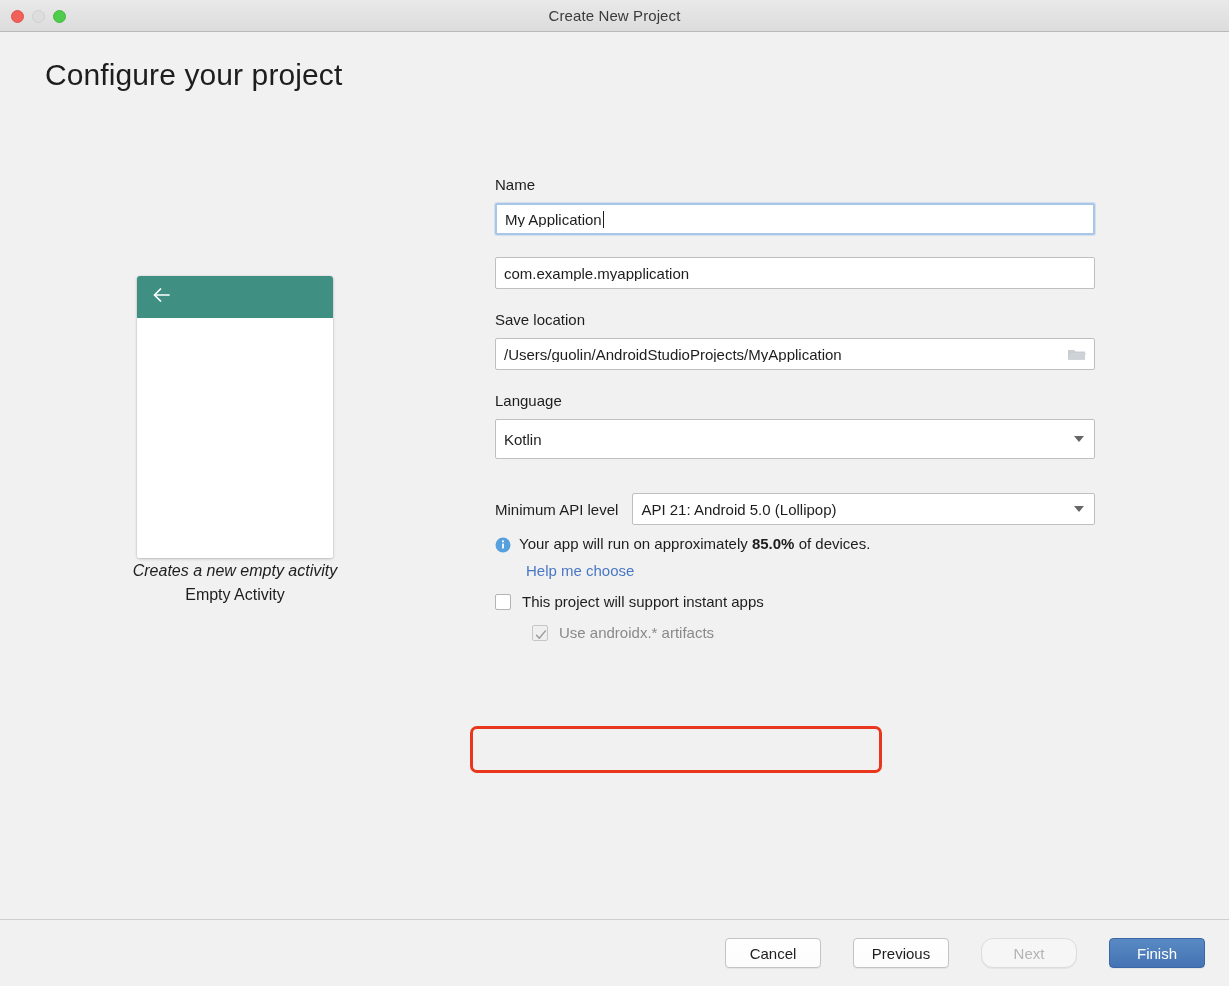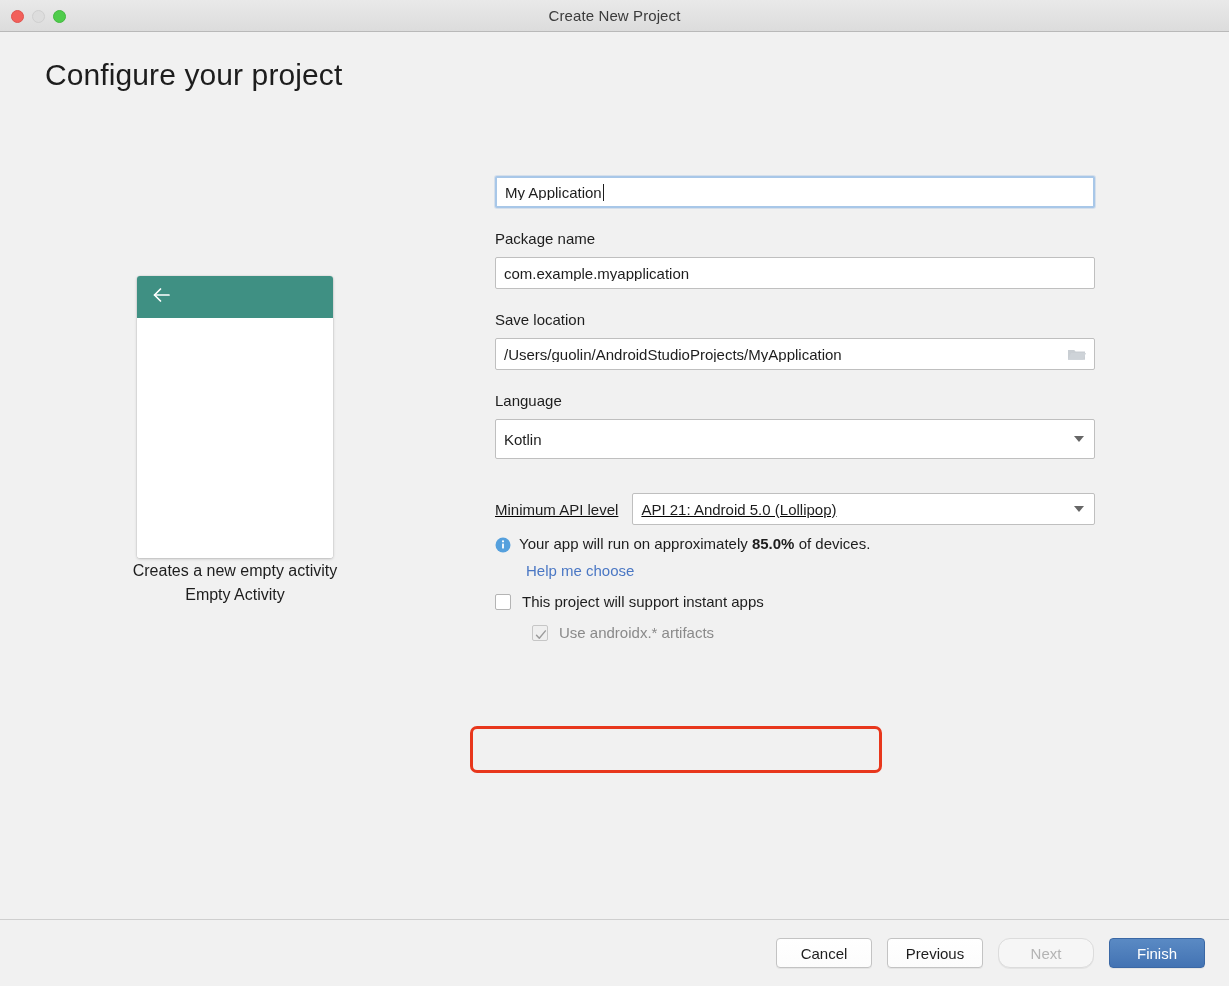--- a/index.html
+++ b/index.html
@@ -113,20 +113,21 @@
     color: #1d1d1d;
   }
   .template-desc {
     position: absolute;
     left: 0;
     top: 530px;
     width: 470px;
     text-align: center;
     font-size: 16px;
     color: #1d1d1d;
+    font-style: italic;
   }
 
   
   .form-col {
     position: absolute;
     left: 495px;
     top: 144px;
     width: 600px;
   }
   .field { margin-bottom: 22px; }
@@ -194,21 +195,20 @@
     border-right: 5.5px solid transparent;
     border-top: 6.5px solid #666666;
   }
 
   
   .api-row {
     display: flex;
     align-items: center;
     margin-top: 34px;
     margin-bottom: 8px;
-    text-decoration: underline;
   }
   .api-label {
     font-size: 15px;
     color: #1d1d1d;
     margin-right: 14px;
     white-space: nowrap;
   }
   .api-select {
     position: relative;
     flex: 1 1 auto;
@@ -281,21 +281,21 @@
   
   .footer {
     position: relative;
     flex: 0 0 67px;
     border-top: 1px solid #cfcfcf;
     background: #f1f1f1;
     display: flex;
     align-items: center;
     justify-content: flex-end;
     padding-right: 24px;
-    gap: 15px;
+    gap: 32px;
   }
   .btn {
     min-width: 96px;
     height: 30px;
     padding: 0 16px;
     font-size: 15px;
     border-radius: 4px;
     border: 1px solid #c3c3c3;
     background: linear-gradient(to bottom, #ffffff 0%, #fcfcfc 100%);
     color: #1d1d1d;
@@ -347,28 +347,28 @@
         <div class="phone-body"></div>
       </div>
       <div class="template-name">Empty Activity</div>
     </div>
 
     <div class="template-desc">Creates a new empty activity</div>
 
     <div class="form-col">
 
       <div class="field">
+        <span class="field-label">Name</span>
         <div class="textinput focused">
           <span class="value">My Application</span>
             <span class="caret"></span>
         </div>
       </div>
 
       <div class="field">
-        <span class="field-label">Package name</span>
         <div class="textinput">
           <span class="value">com.example.myapplication</span>
         </div>
       </div>
 
       <div class="field">
         <span class="field-label">Save location</span>
         <div class="textinput">
           <span class="value">/Users/guolin/AndroidStudioProjects/MyApplication</span>
           <span class="folder-btn">

